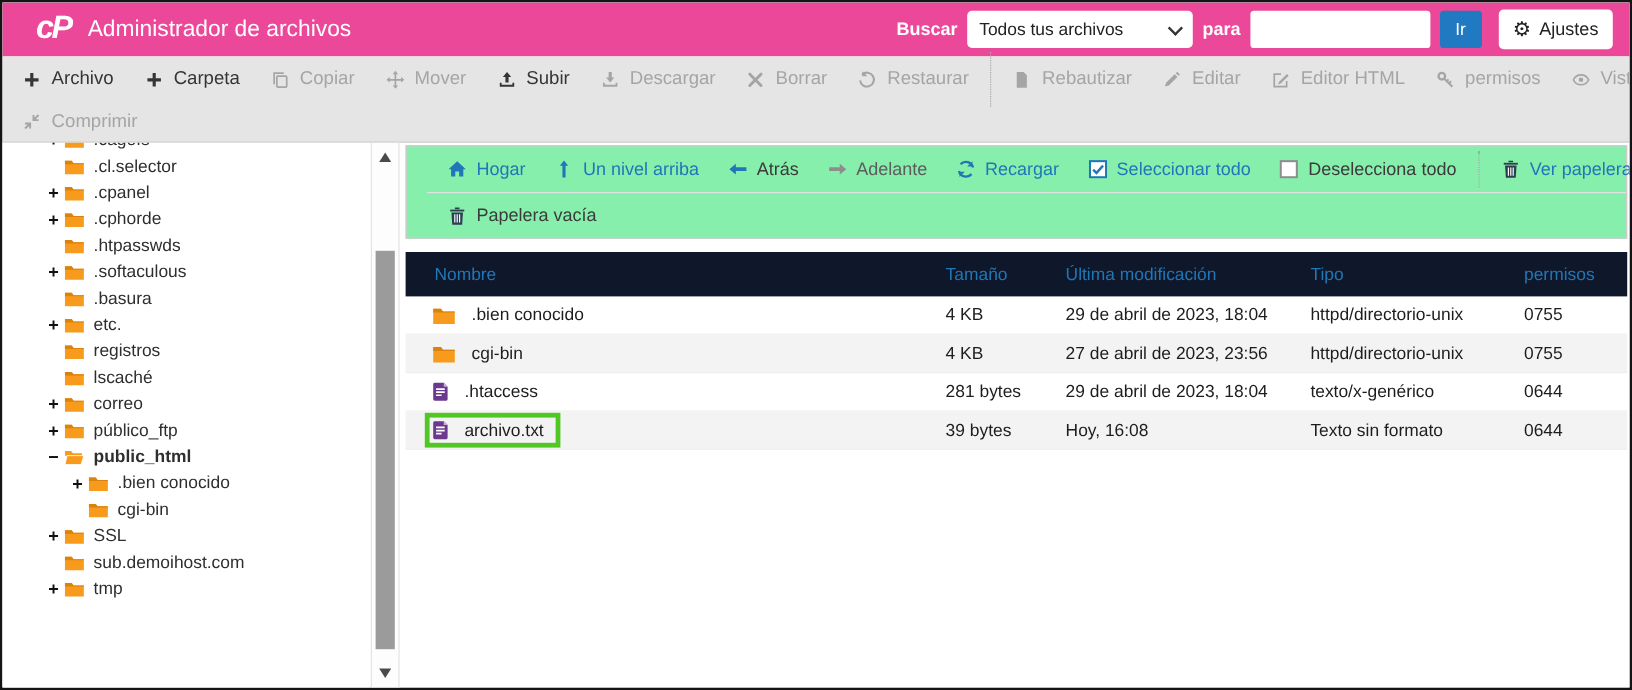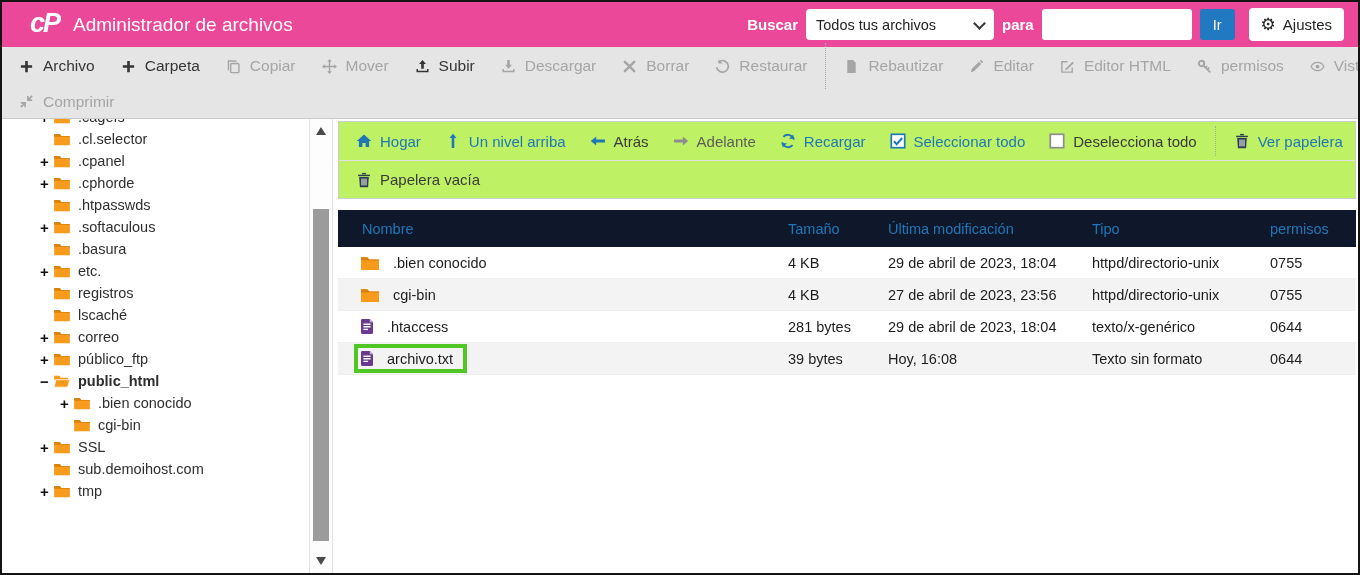--- a/index.html
+++ b/index.html
@@ -44,21 +44,21 @@
 
   
   .vscroll{position:absolute;left:307px;top:0;bottom:0;width:24px;background:#fdfdfd;border-left:1px solid #e3e3e3;border-right:1px solid #e3e3e3;box-sizing:border-box;}
   .sb-up,.sb-down{position:absolute;left:6px;width:0;height:0;border-left:5px solid transparent;border-right:5px solid transparent;cursor:pointer;}
   .sb-up{top:8px;border-bottom:8px solid #4a4a4a;}
   .sb-down{bottom:8px;border-top:8px solid #4a4a4a;}
   .sb-thumb{position:absolute;left:3px;width:16px;top:90px;height:332px;background:#9b9b9b;cursor:pointer;}
 
   
   .main{position:absolute;left:336px;top:0;right:2px;bottom:0;}
-  .navpanel{border:1px solid #ccc;background:#bef264;margin-top:2px;}
+  .navpanel{border:1px solid #ccc;background:#86efac;margin-top:2px;padding-left:17px;}
   .navrow1{display:flex;align-items:center;height:38px;border-bottom:1px solid #e2e2e2;padding:0 5px;}
   .navrow2{display:flex;align-items:center;height:37px;padding:0 5px;}
   .nav{display:flex;align-items:center;gap:8px;padding:0 12px;font-size:15px;cursor:pointer;white-space:nowrap;}
   .nav .ic{display:inline-flex;}
   .nav .ic svg{width:16px;height:16px;}
   .t-blue{color:#2077b8;}
   .t-dark{color:#3b3b3b;}
   .t-muted{color:#5d5d5d;}
   .ic-blue{color:#2077b8;}
   .ic-gray{color:#8d8d8d;}

